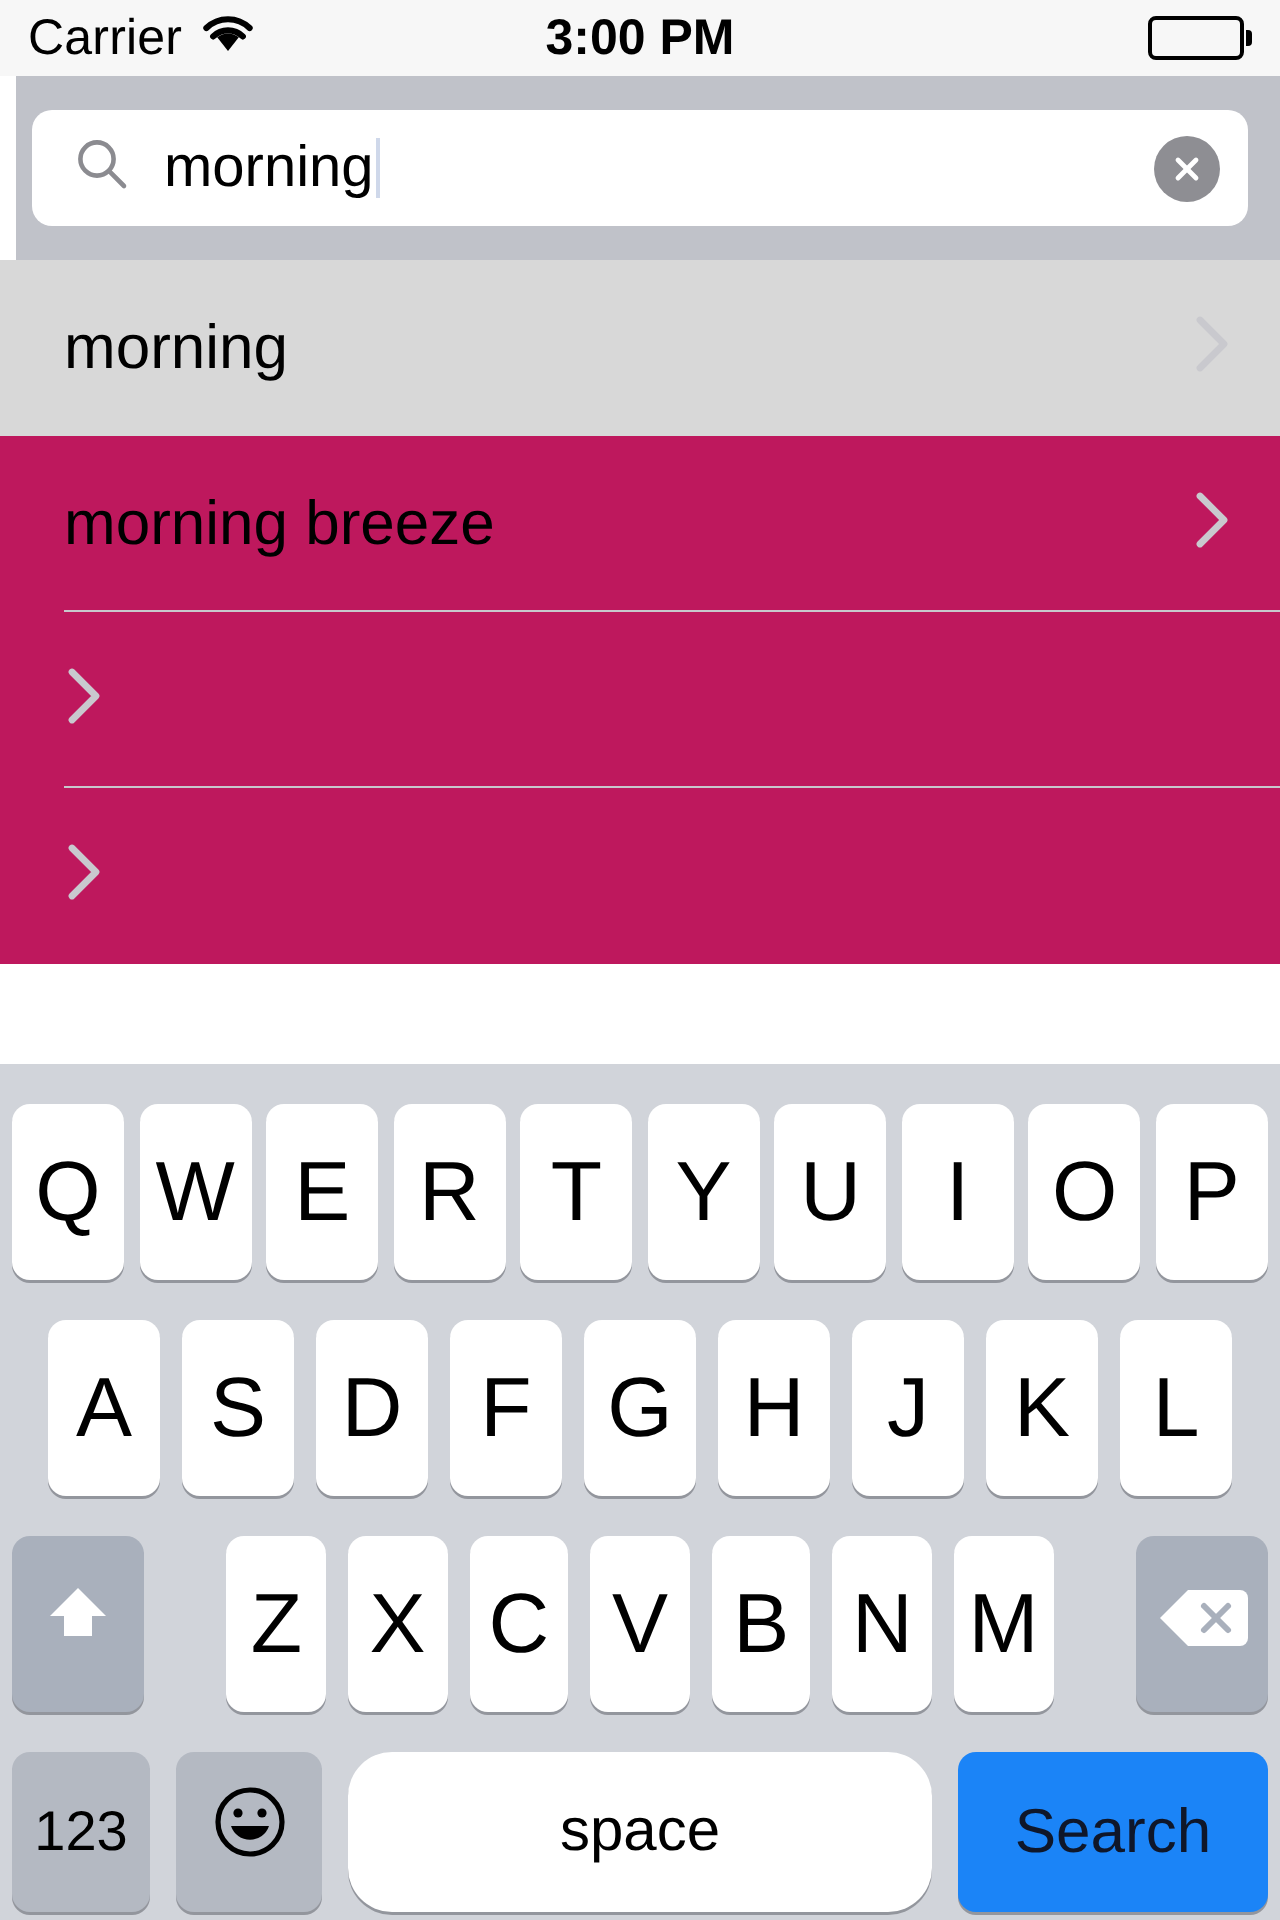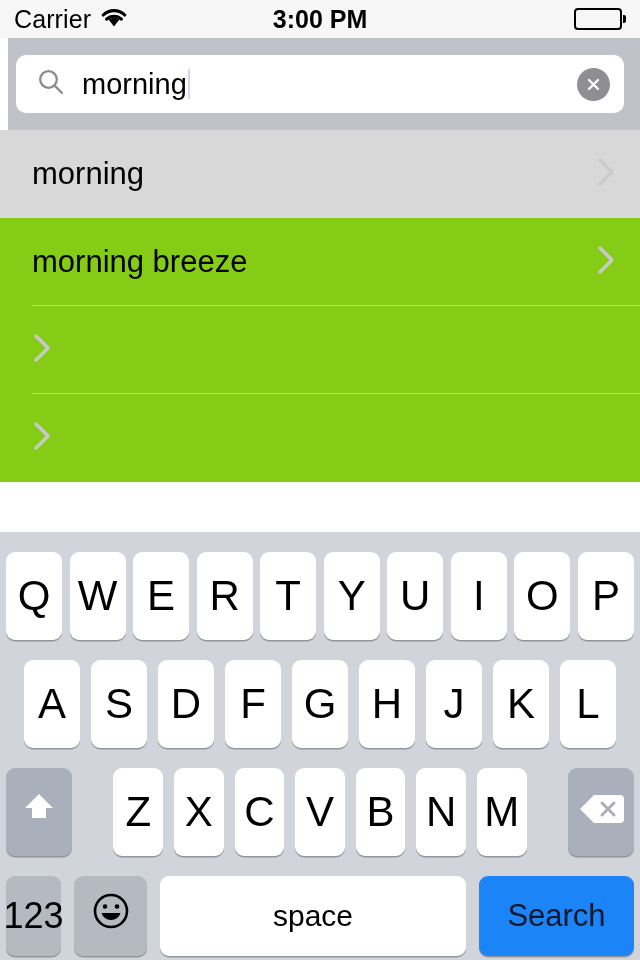--- a/index.html
+++ b/index.html
@@ -79,21 +79,21 @@
     position:absolute; left:0; top:130px;
     width:640px; height:402px;
     background:#ffffff;
     overflow:hidden;
   }
   .sug-row {
     position:relative;
     height:88px;
     display:flex; align-items:center;
     padding:0 24px 0 32px;
-    background:#84cc16;
+    background:#be185d;
   }
   .sug-row.selected { background:#d8d8d8; }
   .sug-row .divider {
     position:absolute; left:32px; right:0; bottom:0;
     height:1px; background:#c8c7cc;
   }
   .sug-row.selected .divider { background:transparent; }
   .sug-label {
     font-size:31px; color:#000;
     flex:1; white-space:nowrap; overflow:hidden;
@@ -128,29 +128,29 @@
   #kb-row-2 .key-letter { width:56px; }
   #kb-row-3 .key-letter { width:56px; }
 
   .key-mod {
     background:#a9b0bc;
     box-shadow:0 1.5px 0 rgba(136,139,146,0.85);
   }
   .key-shift { width:75px; }
   .key-back  { width:75px; }
   .key-123 {
-    width:55px; height:80px; font-size:36px;
+    width:69px; height:80px; font-size:28px;
     background:#b4b9c2;
   }
   .key-emoji {
     width:73px; height:80px;
     background:#b4b9c2;
   }
   .key-space {
-    flex:1; height:80px; font-size:30px;
+    flex:1; height:80px; font-size:30px;border-radius:22px;
   }
   .key-search {
     width:155px; height:80px;
     background:#1b84f7; color:#0f172a; font-size:31px;
   }
   #kb-row-3 .spacer-l, #kb-row-3 .spacer-r { width:19px; flex:0 0 auto; }
 </style>
 </head>
 <body>
 

